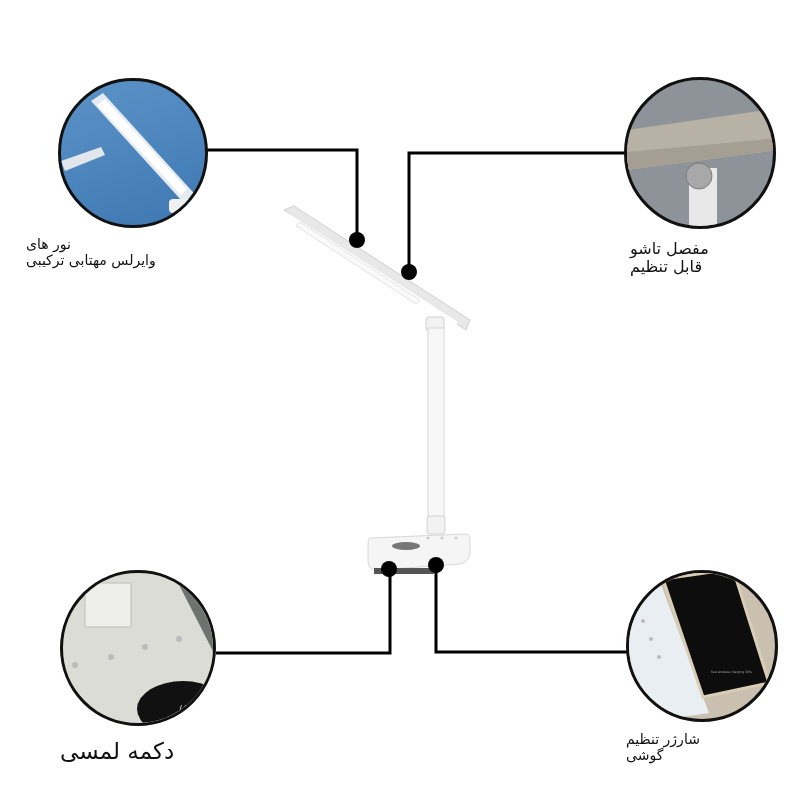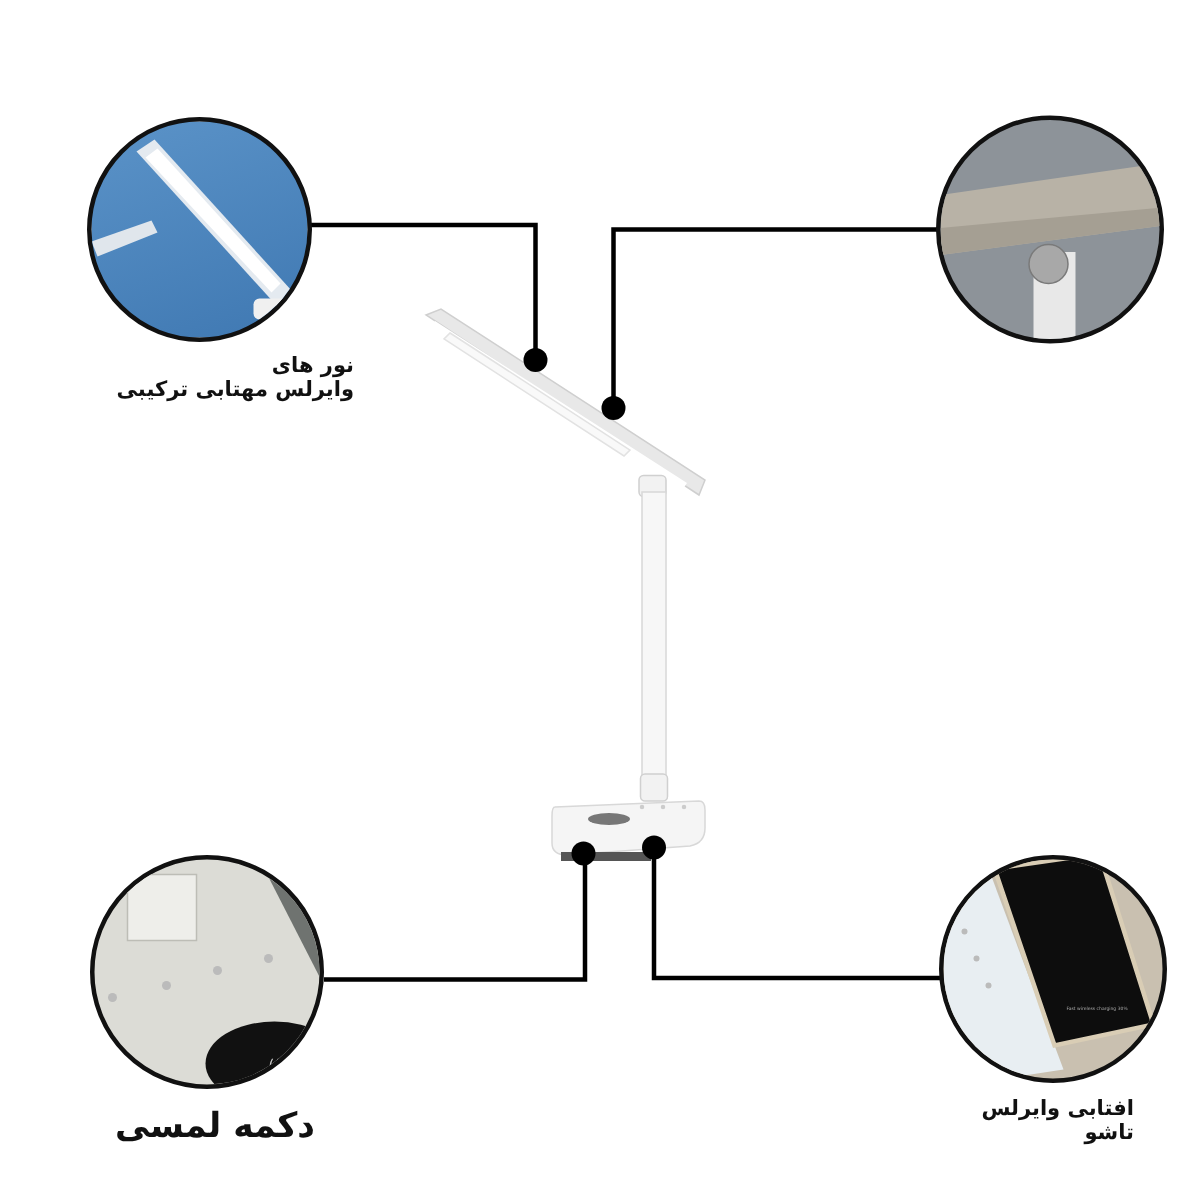--- a/index.html
+++ b/index.html
@@ -1,19 +1,19 @@
 <!DOCTYPE html>
 <html><head>
 <meta charset="utf-8">
 <style>
   html,body{margin:0;padding:0;}
   body{width:800px;height:800px;background:#ffffff;position:relative;overflow:hidden;font-family:"DejaVu Sans",sans-serif;}
   .abs{position:absolute;}
   .circle{position:absolute;border-radius:50%;border:3px solid #111;overflow:hidden;box-sizing:border-box;}
-  .label{position:absolute;direction:rtl;text-align:right;font-weight:bold;color:#111;line-height:1.15;}
+  .label{position:absolute;direction:rtl;text-align:left;font-weight:normal;color:#111;line-height:1.15;}
   .dot{position:absolute;width:16px;height:16px;border-radius:50%;background:#000;}
   svg.lines{position:absolute;left:0;top:0;}
 </style>
 </head>
 <body>
 
 <svg class="lines" width="800" height="800">
 
   <polyline points="207,150 357,150 357,240" fill="none" stroke="#000" stroke-width="3"></polyline>
 
@@ -64,20 +64,22 @@
 
 <div class="circle" style="left:624px;top:77px;width:152px;height:152px;background:#8d9399;">
   <svg width="152" height="152">
     <polygon points="0,50 152,28 152,70 0,90" fill="#b8b2a6"></polygon>
     <polygon points="0,72 152,58 152,70 0,90" fill="#a59f93"></polygon>
     <rect x="62" y="88" width="28" height="70" fill="#e8e8e8"></rect>
     <circle cx="72" cy="96" r="13" fill="#a8a8a8" stroke="#7a7a7a"></circle>
   </svg>
 </div>
 <div class="label" style="left:630px;top:240px;width:140px;font-size:16px;">
+  <div>مفصل تاشو</div>
+  <div>قابل تنظیم</div>
 </div>
 
 <div class="circle" style="left:60px;top:570px;width:156px;height:156px;background:#dcdcd6;">
   <svg width="156" height="156">
     <polygon points="110,0 156,0 156,90" fill="#6f7370"></polygon>
     <rect x="22" y="10" width="46" height="44" fill="#eeeeea" stroke="#bdbdb6"></rect>
     <circle cx="12" cy="92" r="3" fill="#bbb"></circle>
     <circle cx="48" cy="84" r="3" fill="#bbb"></circle>
     <circle cx="82" cy="74" r="3" fill="#bbb"></circle>
     <circle cx="116" cy="66" r="3" fill="#bbb"></circle>
@@ -93,15 +95,15 @@
   <svg width="152" height="152">
     <polygon points="0,10 30,6 80,140 0,152" fill="#e8eef2"></polygon>
     <polygon points="34,6 104,-4 140,110 74,124" fill="#0d0d0d" stroke="#d9cdb5" stroke-width="3"></polygon>
     <text x="82" y="100" font-size="3" fill="#aaa">Fast wireless charging 30%</text>
     <circle cx="14" cy="48" r="2" fill="#bbb"></circle>
     <circle cx="22" cy="66" r="2" fill="#bbb"></circle>
     <circle cx="30" cy="84" r="2" fill="#bbb"></circle>
   </svg>
 </div>
 <div class="label" style="left:626px;top:731px;width:130px;font-size:14px;">
-  <div>افتابی وایرلس</div>
-  <div>تاشو</div>
+  <div>شارژر تنظیم</div>
+  <div>گوشی</div>
 </div>
 
 </body></html>

